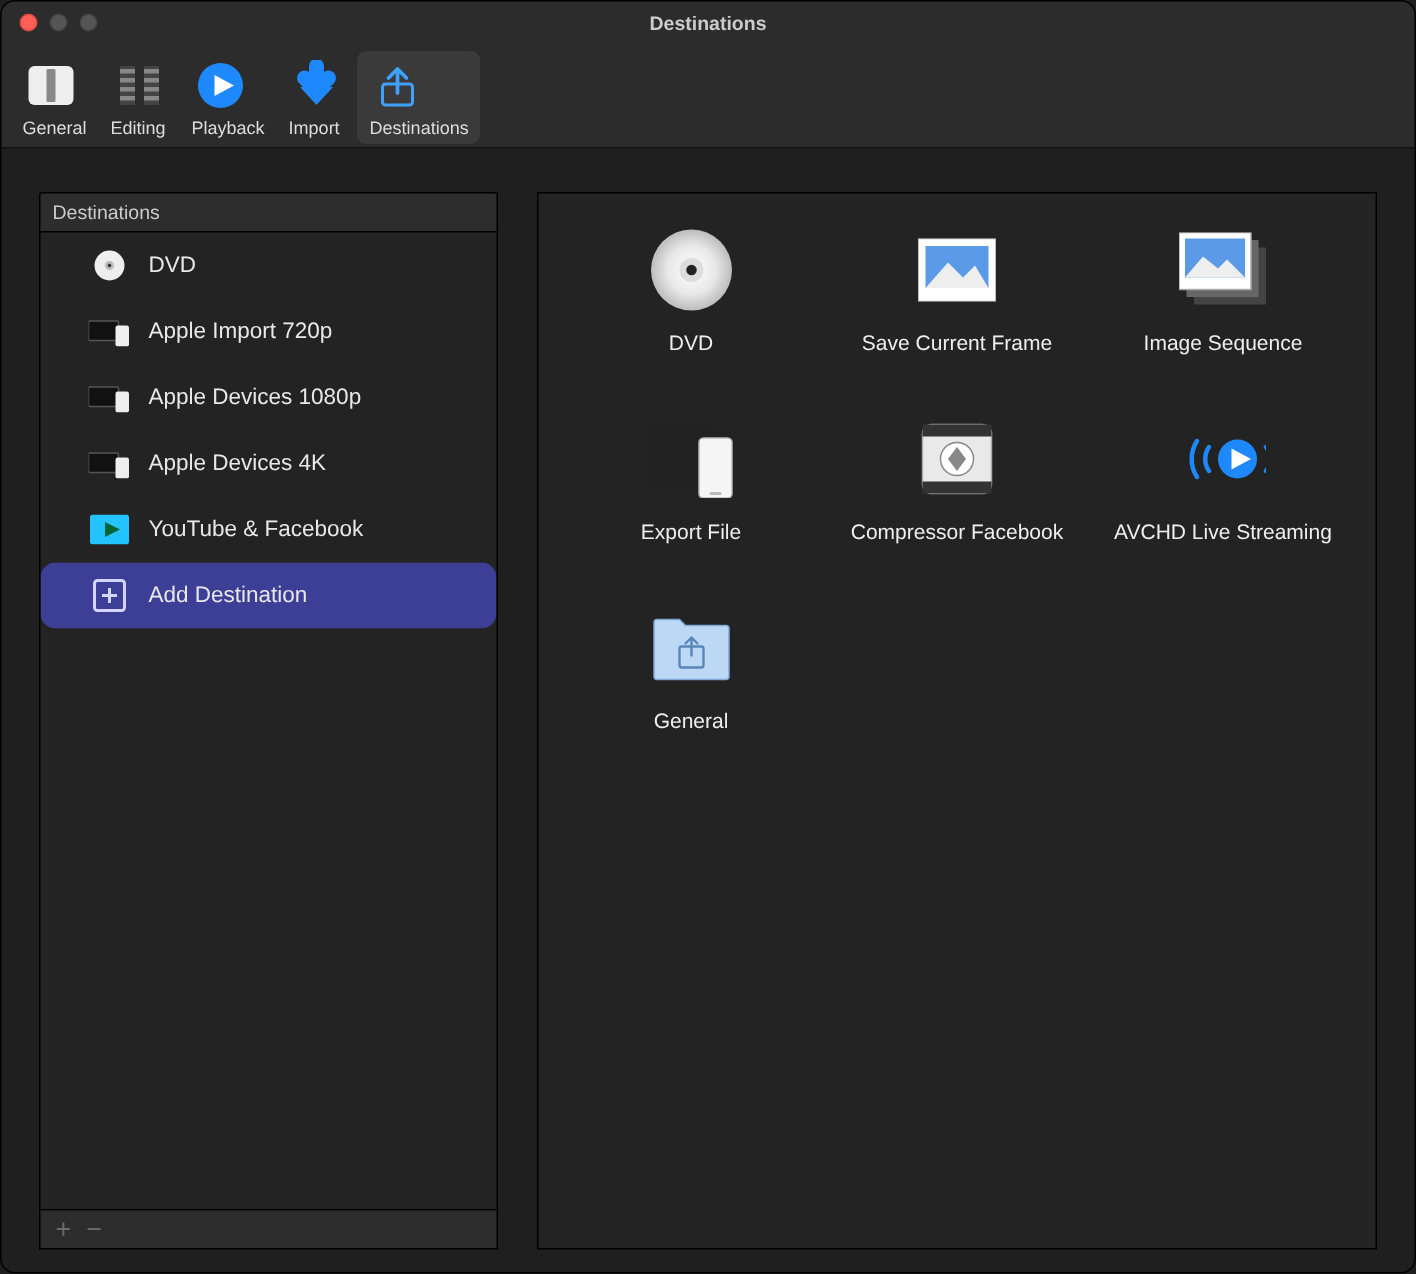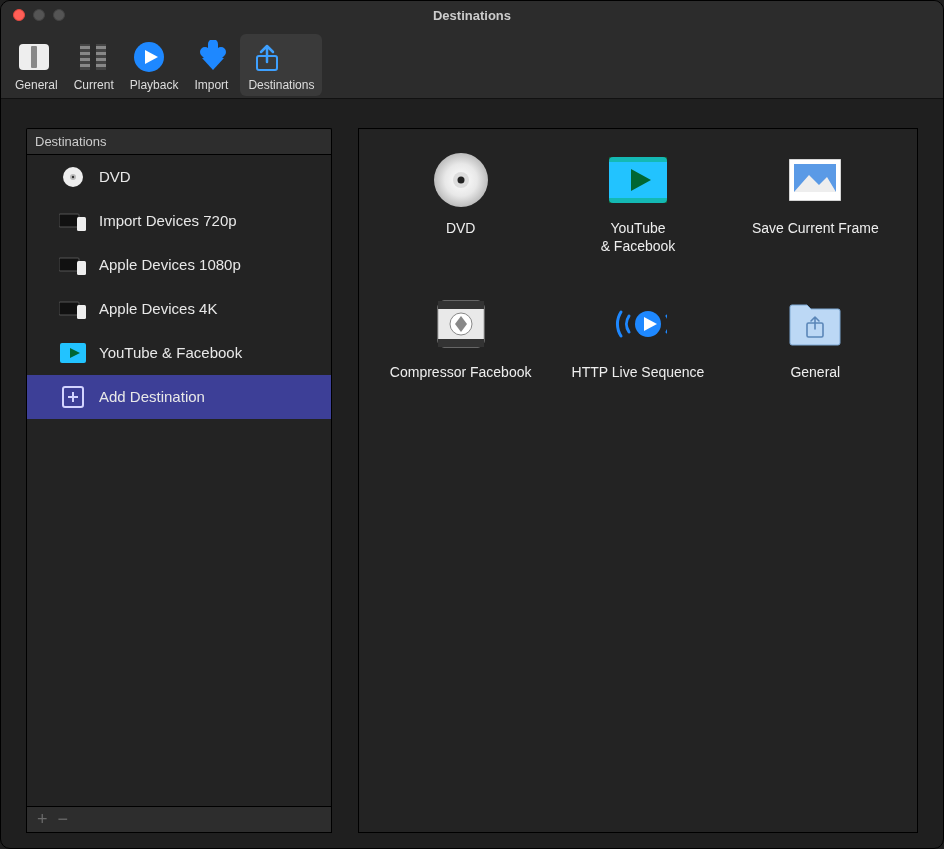--- a/index.html
+++ b/index.html
@@ -51,21 +51,21 @@
   .side-list {
     flex:1; border:1px solid #000; background:#232323;
     overflow:auto;
   }
   .side-item {
     display:flex; align-items:center; gap:12px;
     height:44px; padding:0 10px 0 32px;
     font-size:15px; color:#e8e8e8;
     border-bottom:1px solid rgba(0,0,0,0); cursor:default;
   }
-  .side-item.selected { background:#3d3f97; }
+  .side-item.selected { background:#3d3f97;border-radius:10px; }
   .side-item .sicon { width:28px; height:22px; display:flex; align-items:center; justify-content:center; flex-shrink:0;}
   .side-footer {
     height:26px; border:1px solid #000; border-top:none;
     background:#2d2d2d; display:flex; align-items:center; gap:10px; padding-left:10px;
     font-size:18px; color:#6a6a6a;
   }
   
   .grid-panel {
     flex:1; border:1px solid #000; background:#232323;
     padding:22px 18px; 
@@ -113,21 +113,21 @@
           <rect x="4" y="4" width="10" height="3" fill="#888"></rect>
           <rect x="4" y="10" width="10" height="3" fill="#888"></rect>
           <rect x="4" y="16" width="10" height="3" fill="#888"></rect>
           <rect x="4" y="22" width="10" height="3" fill="#888"></rect>
           <rect x="20" y="4" width="10" height="3" fill="#888"></rect>
           <rect x="20" y="10" width="10" height="3" fill="#888"></rect>
           <rect x="20" y="16" width="10" height="3" fill="#888"></rect>
           <rect x="20" y="22" width="10" height="3" fill="#888"></rect>
         </svg>
     </div>
-    <div class="tlabel">Current</div>
+    <div class="tlabel">Editing</div>
   </div>
 
   <div class="tbtn">
     <div class="ticon">
       <svg width="34" height="34">
           <circle cx="17" cy="17" r="15" fill="#1e88ff"></circle>
           <polygon points="13,10 26,17 13,24" fill="#fff"></polygon>
         </svg>
     </div>
     <div class="tlabel">Playback</div>
@@ -173,21 +173,21 @@
       </div>
 
 
       <div class="side-item">
         <span class="sicon">
           <svg width="28" height="20">
               <rect x="0" y="3" width="20" height="13" rx="1" fill="#111" stroke="#555"></rect>
               <rect x="18" y="6" width="9" height="14" rx="1.5" fill="#eee"></rect>
             </svg>
         </span>
-        <span>Import Devices 720p</span>
+        <span>Apple Import 720p</span>
       </div>
 
       <div class="side-item">
         <span class="sicon">
           <svg width="28" height="20">
               <rect x="0" y="3" width="20" height="13" rx="1" fill="#111" stroke="#555"></rect>
               <rect x="18" y="6" width="9" height="14" rx="1.5" fill="#eee"></rect>
             </svg>
         </span>
         <span>Apple Devices 1080p</span>
@@ -245,45 +245,56 @@
               <circle cx="29" cy="29" r="27" fill="url(#dvd-g)"></circle>
               <circle cx="29" cy="29" r="8" fill="#ddd"></circle>
               <circle cx="29" cy="29" r="3.5" fill="#232323"></circle>
             </svg>
         </div>
         <div class="clabel">DVD</div>
       </div>
 
 
 
-      <div class="card">
-        <div class="cicon">
-          <svg width="58" height="46">
-              <rect width="58" height="46" rx="4" fill="#22c3ff"></rect>
-              <rect x="0" y="0" width="58" height="5" fill="#0a4" opacity=".4"></rect>
-              <rect x="0" y="41" width="58" height="5" fill="#0a4" opacity=".4"></rect>
-              <polygon points="22,12 42,23 22,34" fill="#063"></polygon>
-            </svg>
-        </div>
-        <div class="clabel">YouTube
-&amp; Facebook</div>
-      </div>
 
       <div class="card">
         <div class="cicon">
           <svg width="52" height="42">
               <rect x="0" y="0" width="52" height="42" fill="#fff" stroke="#aaa"></rect>
               <rect x="5" y="5" width="42" height="28" fill="#5a9ae6"></rect>
               <polygon points="5,33 20,16 30,26 38,18 47,33" fill="#eee"></polygon>
             </svg>
         </div>
         <div class="clabel">Save Current Frame</div>
       </div>
 
-
+      <div class="card">
+        <div class="cicon">
+          <svg width="62" height="50">
+              <rect x="10" y="10" width="48" height="38" fill="#444"></rect>
+              <rect x="5" y="5" width="48" height="38" fill="#666"></rect>
+              <rect x="0" y="0" width="48" height="38" fill="#fff" stroke="#aaa"></rect>
+              <rect x="4" y="4" width="40" height="26" fill="#5a9ae6"></rect>
+              <polygon points="4,30 16,16 26,24 32,18 44,30" fill="#eee"></polygon>
+            </svg>
+        </div>
+        <div class="clabel">Image Sequence</div>
+      </div>
+
+      <div class="card">
+        <div class="cicon">
+          <svg width="62" height="52">
+              <rect x="0" y="4" width="44" height="40" fill="#222"></rect>
+              <rect x="4" y="8" width="36" height="32" fill="url(#g1)"></rect>
+              <rect x="34" y="12" width="22" height="40" rx="3" fill="#f5f5f5" stroke="#bbb"></rect>
+              <rect x="41" y="48" width="8" height="2" rx="1" fill="#bbb"></rect>
+            </svg>
+        </div>
+        <div class="clabel">Export File</div>
+      </div>
 
       <div class="card">
         <div class="cicon">
           <svg width="54" height="54">
               <rect x="4" y="4" width="46" height="46" rx="6" fill="#e9e9e9" stroke="#aaa"></rect>
               <rect x="4" y="4" width="46" height="8" fill="#333"></rect>
               <rect x="4" y="42" width="46" height="8" fill="#333"></rect>
               <circle cx="27" cy="27" r="11" fill="#fff" stroke="#888"></circle>
               <path d="M27 19 L33 27 L27 35 L21 27 Z" fill="#888"></path>
             </svg>
@@ -297,21 +308,21 @@
               <g stroke="#1e88ff" stroke-width="3" fill="none" stroke-linecap="round">
                 <path d="M12 8 A 22 22 0 0 0 12 32"></path>
                 <path d="M20 12 A 14 14 0 0 0 20 28"></path>
                 <path d="M66 8 A 22 22 0 0 1 66 32"></path>
                 <path d="M58 12 A 14 14 0 0 1 58 28"></path>
               </g>
               <circle cx="39" cy="20" r="13" fill="#1e88ff"></circle>
               <polygon points="35,13 48,20 35,27" fill="#fff"></polygon>
             </svg>
         </div>
-        <div class="clabel">HTTP Live Sequence</div>
+        <div class="clabel">AVCHD Live Streaming</div>
       </div>
 
       <div class="card">
         <div class="cicon">
           <svg width="56" height="46">
               <path d="M3 12 L3 42 Q3 44 5 44 L51 44 Q53 44 53 42 L53 10 Q53 8 51 8 L24 8 L20 4 L5 4 Q3 4 3 6 Z" fill="#bcd8f5" stroke="#7fa9d4"></path>
               <rect x="20" y="22" width="16" height="14" rx="1.5" fill="none" stroke="#5a86b8" stroke-width="1.6"></rect>
               <path d="M28 28 L28 16 M28 16 L24 20 M28 16 L32 20" stroke="#5a86b8" stroke-width="1.6" fill="none" stroke-linecap="round" stroke-linejoin="round"></path>
             </svg>
         </div>

